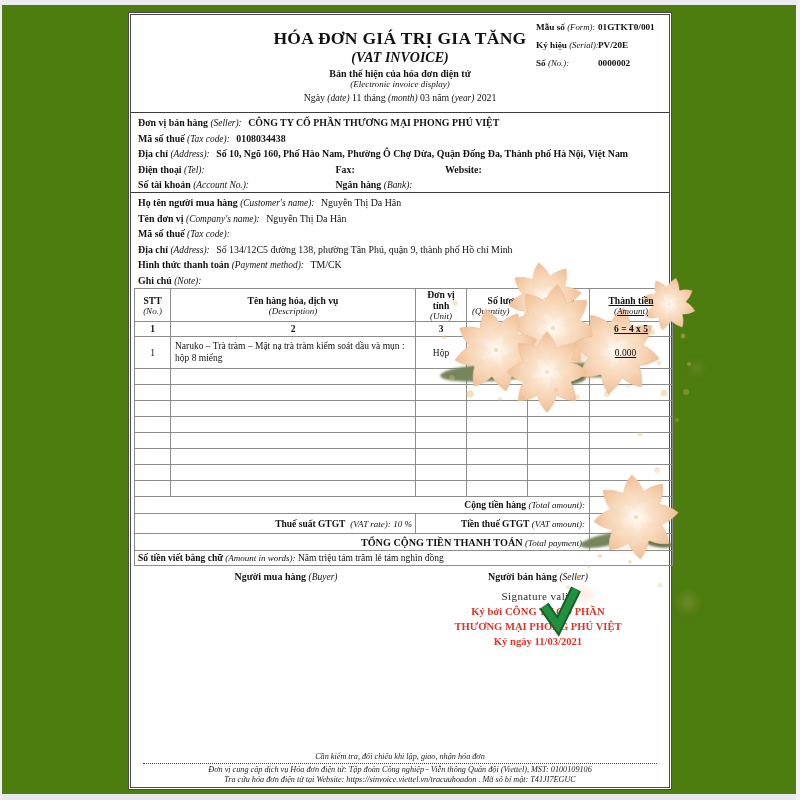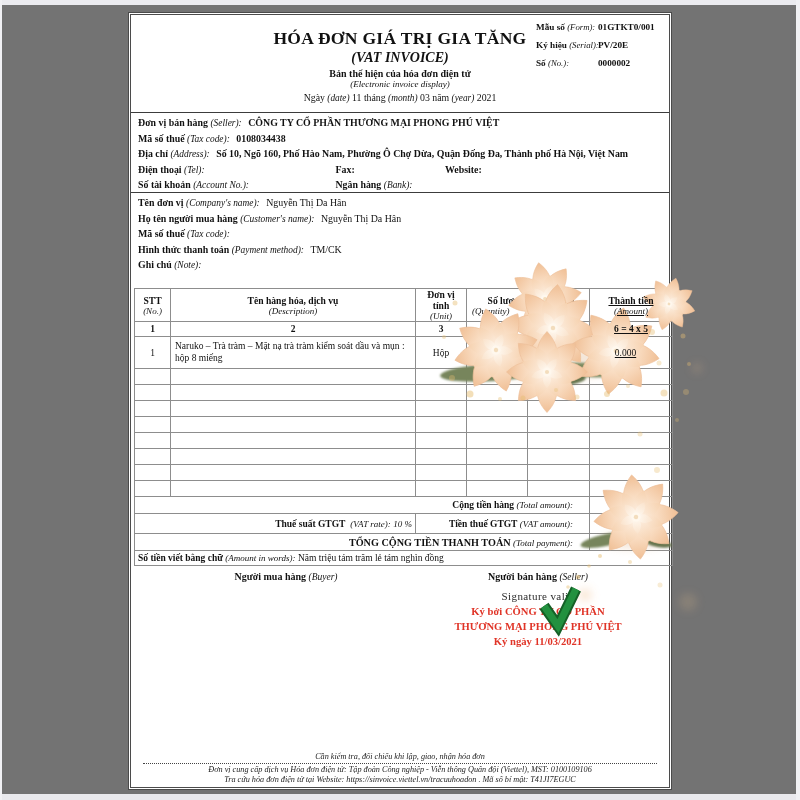--- a/index.html
+++ b/index.html
@@ -1,18 +1,18 @@
 <!DOCTYPE html>
 <html><head>
 <meta charset="utf-8">
 <style>
   html,body{margin:0;padding:0;}
   body{width:800px;height:800px;position:relative;background:#ffffff;
        font-family:"Liberation Serif","DejaVu Serif",serif;color:#111;}
-  #canvas{position:absolute;inset:0;background:#737373;overflow:hidden;}
+  #canvas{position:absolute;inset:0;background:#4d7c0f;overflow:hidden;}
   .strip{position:absolute;background:#ebebef;}
   .strip.top{left:0;right:0;top:0;height:5px;}
   .strip.bottom{left:0;right:0;bottom:0;height:6px;background:#e9e9ed;}
   .strip.left{top:0;bottom:0;left:0;width:2px;background:#f1f1f4;}
   .strip.right{top:0;bottom:0;right:0;width:4px;background:#f1f1f4;}
 
   #paper{position:absolute;left:128px;top:12px;width:544px;height:778px;
          background:#fff;border:3px double #4b4b4b;box-sizing:border-box;}
 
   
@@ -49,21 +49,21 @@
   th{font-weight:normal;text-align:center;}
   .th-vi{font-weight:bold;font-size:9.6px;}
   .th-en{font-style:italic;font-size:9px;}
   tr.h2{height:15px;}
   tr.h2 td{font-weight:bold;text-align:center;}
   tr.item{height:32px;}
   tr.item td{text-align:center;}
   td.desc{text-align:left!important;padding:1px 4px;white-space:normal;line-height:1.25;}
   tr.empty{height:16px;}
   tr.tA{height:17px;} tr.tB{height:20px;} tr.tC{height:17px;} tr.tW{height:15px;}
-  .ra{text-align:right;padding-right:16px;margin-left:12px;}
+  .ra{text-align:right;padding-right:4px;margin-left:12px;}
   .ctr{text-align:right;}
   .la{text-align:left;}
   .big{font-size:10.2px;}
   .amount{text-align:right;padding-right:14px;}
   .zr{position:relative;z-index:60;text-decoration:underline;}
 
   
   .signs{position:relative;height:100px;font-size:10px;}
   .sig-buyer{position:absolute;left:35px;top:5px;width:240px;text-align:center;}
   .sig-seller{position:absolute;left:292px;top:5px;width:230px;text-align:center;}
@@ -142,32 +142,37 @@
         <span><span class="b">Website:</span></span>
       </div>
       <div class="frow">
         <span class="grp1"><span class="b">Số tài khoản</span> <span class="i">(Account No.):</span></span>
         <span><span class="b">Ngân hàng</span> <span class="i">(Bank):</span></span>
       </div>
     </div>
 
     <div class="sec buyer">
       <div class="frow">
+        <span class="b">Họ tên người mua hàng</span>
+        <span class="i">(Customer's name):</span>
+        <span class="val">Nguyễn Thị Da Hân</span>
+      </div>
+      <div class="frow">
         <span class="b">Tên đơn vị</span>
         <span class="i">(Company's name):</span>
         <span class="val">Nguyễn Thị Da Hân</span>
       </div>
       <div class="frow">
-        <span class="b">Họ tên người mua hàng</span>
-        <span class="i">(Customer's name):</span>
-        <span class="val">Nguyễn Thị Da Hân</span>
-      </div>
-      <div class="frow">
         <span class="b">Mã số thuế</span>
         <span class="i">(Tax code):</span>
+      </div>
+      <div class="frow">
+        <span class="b">Địa chỉ</span>
+        <span class="i">(Address):</span>
+        <span class="val">Số 134/12C5 đường 138, phường Tân Phú, quận 9, thành phố Hồ chí Minh</span>
       </div>
       <div class="frow">
         <span class="b">Hình thức thanh toán</span>
         <span class="i">(Payment method):</span>
         <span class="val">TM/CK</span>
       </div>
       <div class="frow">
         <span class="b">Ghi chú</span>
         <span class="i">(Note):</span>
       </div>

